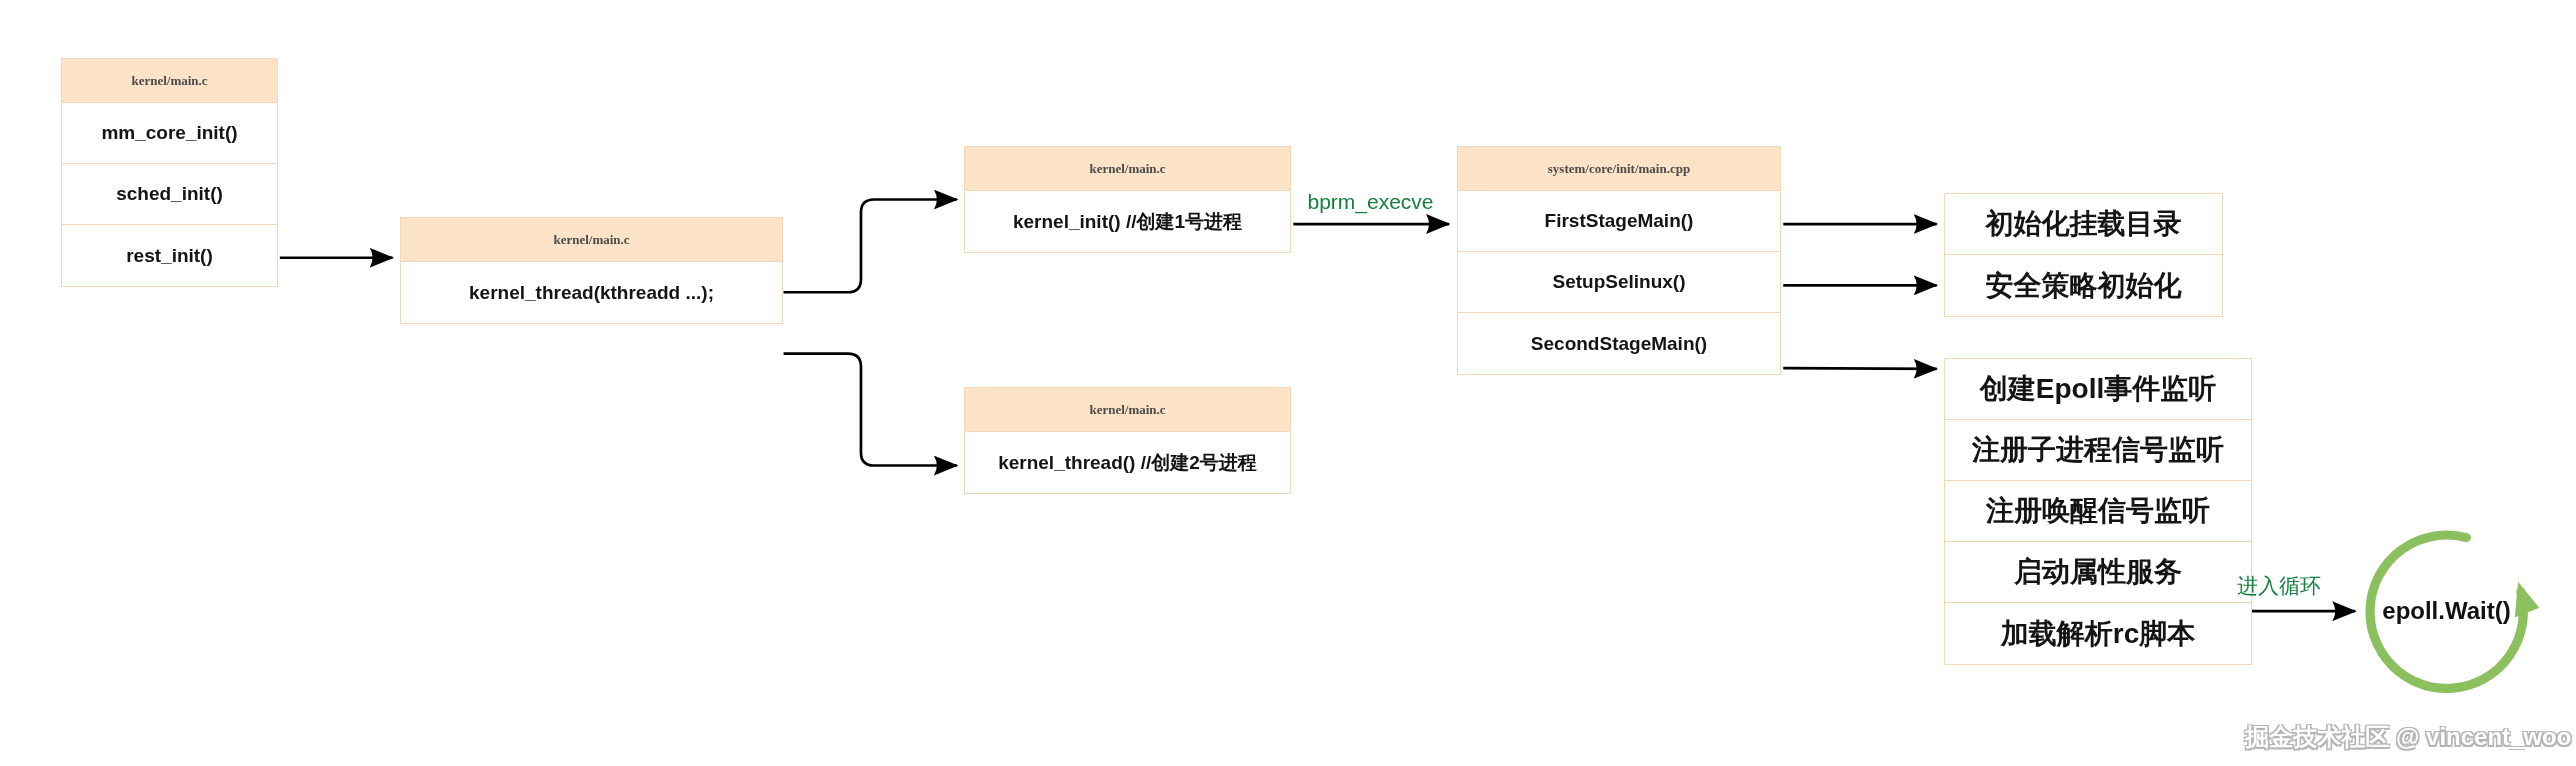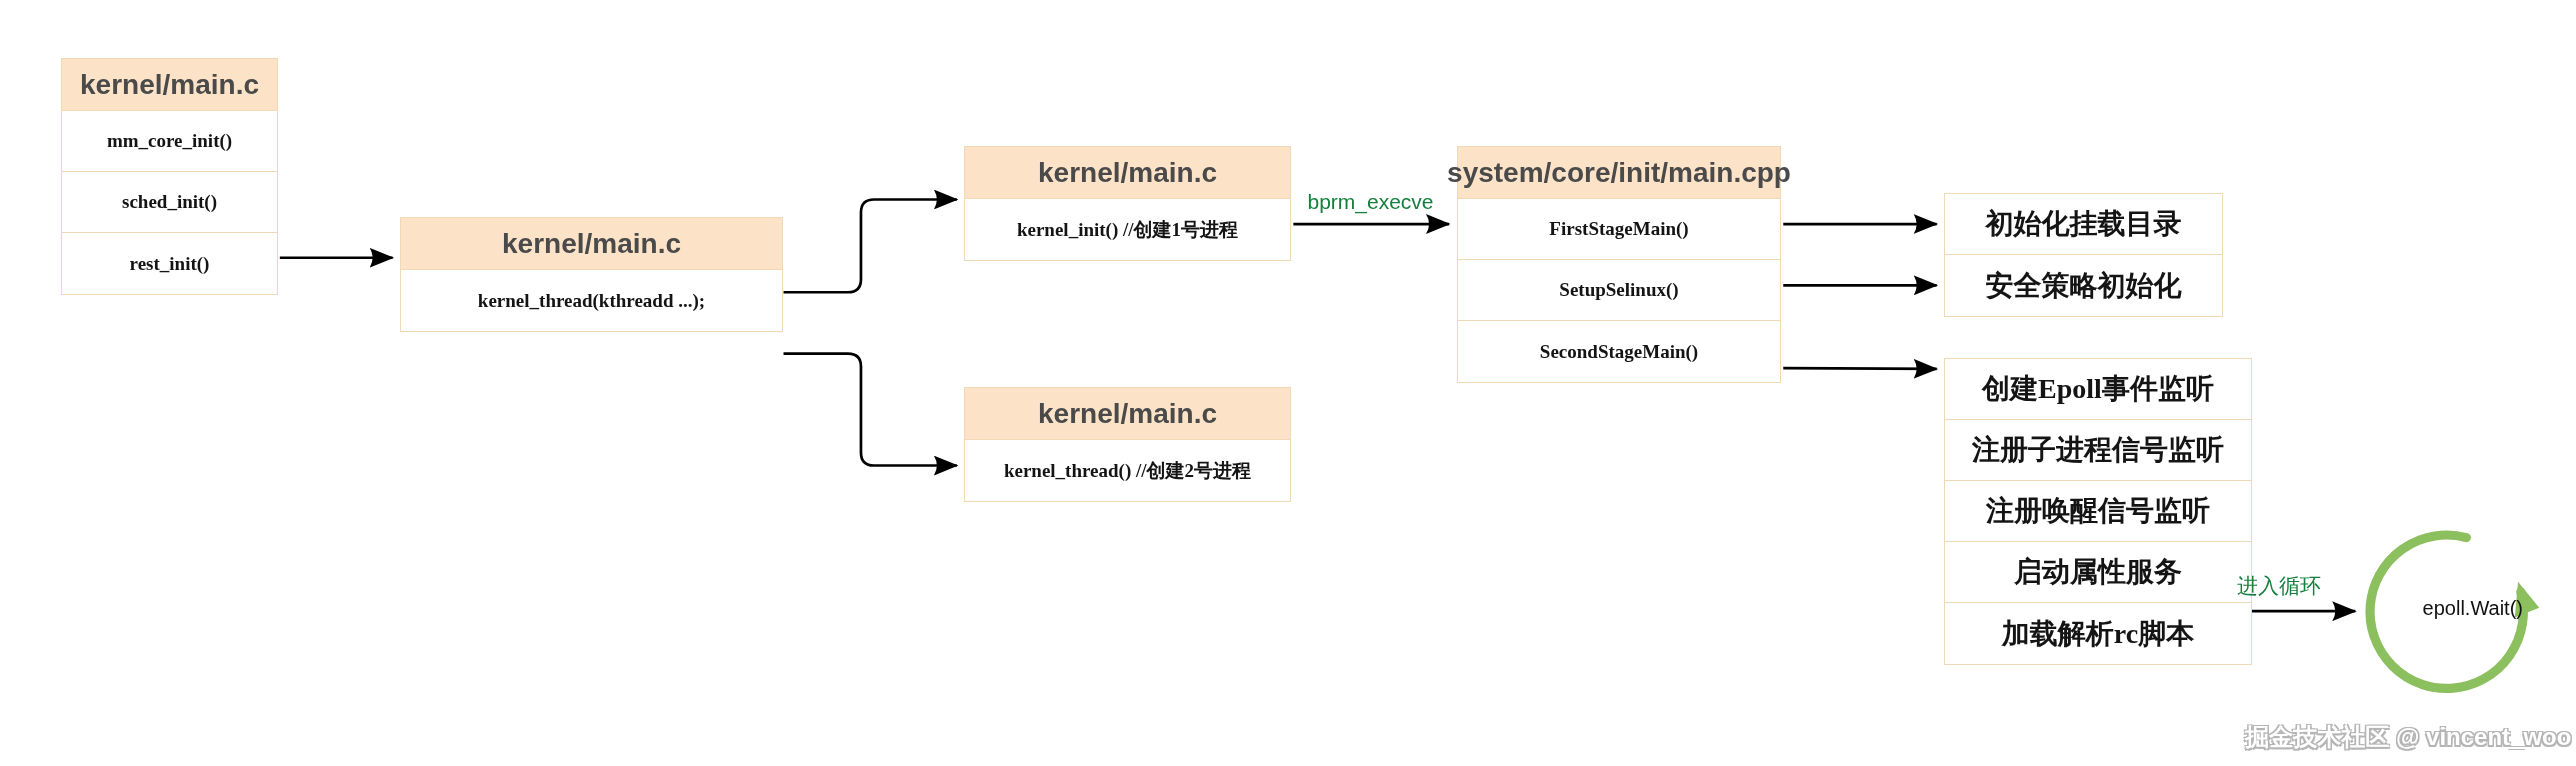--- a/index.html
+++ b/index.html
@@ -20,35 +20,35 @@
   svg.edges{position:absolute;left:0;top:0;width:2576px;height:767px;}
 
   .node{
     position:absolute;background:#ffffff;
     border:1.5px solid var(--box-border);
     box-sizing:border-box;
   }
   .node .hdr{
     background:var(--header-fill);
     color:var(--header-text);
-    font-weight:bold;font-size:28px;
+    font-weight:bold;font-size:13px;
     display:flex;align-items:center;justify-content:center;
-    height:52px;
+    height:44px;
     border-bottom:1.5px solid var(--box-border);
     box-sizing:border-box;
+    font-family:Liberation Serif, serif;
   }
   .node .row{
     color:var(--row-text);
     font-weight:bold;font-size:19px;
     display:flex;align-items:center;justify-content:center;
     height:61px;
     border-bottom:1.5px solid var(--box-border);
     box-sizing:border-box;
     white-space:nowrap;
-    font-family:Liberation Serif, serif;
   }
   .node .row:last-child{border-bottom:none;}
   .node.cjk .row{font-size:28px;}
 
   
   #node-kernel-main-1{left:61px;top:58px;width:217px;}
   #node-kernel-main-2{left:400px;top:217px;width:383px;}
   #node-kernel-main-3{left:964px;top:146px;width:327px;}
   #node-kernel-main-4{left:964px;top:387px;width:327px;}
   #node-init-main-cpp{left:1457px;top:146px;width:324px;}
@@ -58,21 +58,21 @@
 
   .edge-label{
     position:absolute;color:#15803d;font-size:21px;
     text-align:center;white-space:nowrap;
   }
   #label-bprm-execve{left:1286px;top:190px;width:169px;}
   #label-enter-loop{left:2223px;top:572px;width:112px;}
 
   .loop-label{
     position:absolute;left:2370px;top:597px;width:153px;
-    text-align:right;font-size:20px;font-weight:normal;color:#111;
+    text-align:center;font-size:24px;font-weight:bold;color:#111;
     white-space:nowrap;
   }
   .watermark{
     position:absolute;right:4.6px;top:721px;
     font-size:24px;color:#ffffff;white-space:nowrap;
     text-shadow:-1.5px -1.5px 0 var(--watermark-gray),1.5px -1.5px 0 var(--watermark-gray),
                 -1.5px 1.5px 0 var(--watermark-gray),1.5px 1.5px 0 var(--watermark-gray);
     font-weight:bold;
   }
 </style>

